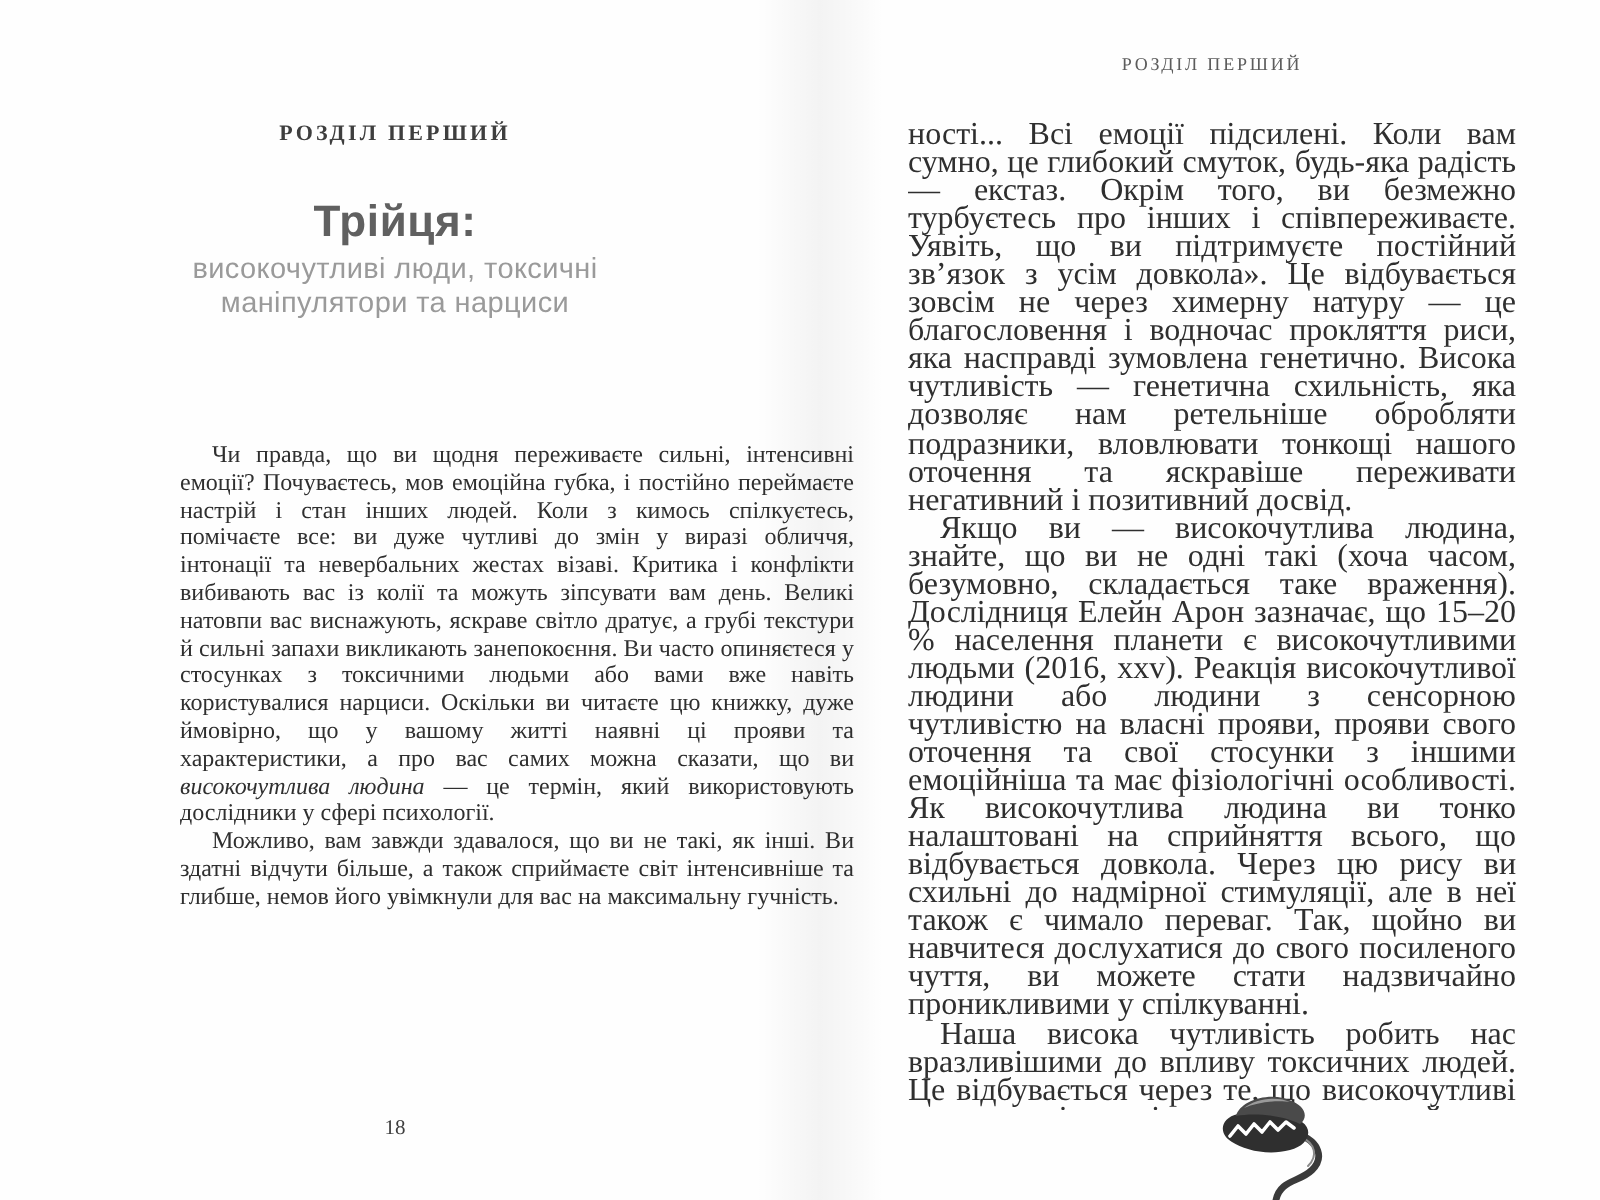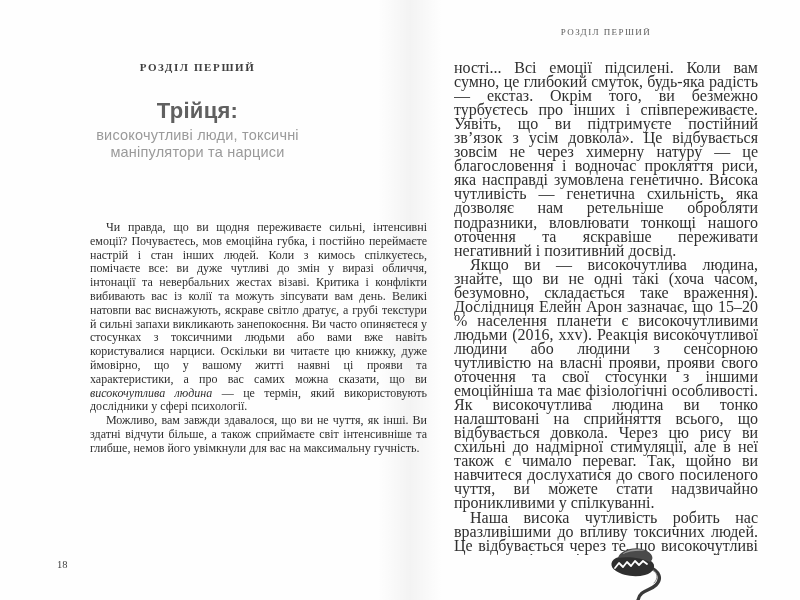--- a/index.html
+++ b/index.html
@@ -64,21 +64,21 @@
     width: 304px; height: 494px;
     font-size: 16px; line-height: 14.05px;
   }
   .para { margin: 0; }
   .para.indent { text-indent: 16px; }
   .para em { font-style: italic; }
 
   
   .page-number {
     position: absolute; top: 559px; left: 0;
-    text-align: left;
+    text-align: center;
     font-size: 10.5px; color: #3e3e3e;
   }
   .page-number-left  { width: 281px; }
   .page-number-right { width: 296px; }
 
   
   .flytrap { position: absolute; left: 152px; top: 547px; }
 </style>
 </head>
 <body>
@@ -91,21 +91,21 @@
       <div class="chapter-label">РОЗДІЛ ПЕРШИЙ</div>
       <h1 class="chapter-title">Трійця:</h1>
       <div class="chapter-subtitle">
         <div>високочутливі люди, токсичні</div>
         <div>маніпулятори та нарциси</div>
       </div>
     </header>
 
     <div class="body-text body-left">
         <p class="para indent"><span>Чи правда, що ви щодня переживаєте сильні, інтенсивні емоції? Почуваєтесь, мов емоційна губка, і постійно переймаєте настрій і стан інших людей. Коли з кимось спілкуєтесь, помічаєте все: ви дуже чутливі до змін у виразі обличчя, інтонації та невербальних жестах візаві. Критика і конфлікти вибивають вас із колії та можуть зіпсувати вам день. Великі натовпи вас виснажують, яскраве світло дратує, а грубі текстури й сильні запахи викликають занепокоєння. Ви часто опиняєтеся у стосунках з токсичними людьми або вами вже навіть користувалися нарциси. Оскільки ви читаєте цю книжку, дуже ймовірно, що у вашому житті наявні ці прояви та характеристики, а про вас самих можна сказати, що ви </span><em>високочутлива людина</em><span> — це термін, який використовують дослідники у сфері психології.</span></p>
-        <p class="para indent"><span>Можливо, вам завжди здавалося, що ви не чуття, як інші. Ви здатні відчути більше, а також сприймаєте світ інтенсивніше та глибше, немов його увімкнули для вас на максимальну гучність.</span></p>
+        <p class="para indent"><span>Можливо, вам завжди здавалося, що ви не такі, як інші. Ви здатні відчути більше, а також сприймаєте світ інтенсивніше та глибше, немов його увімкнули для вас на максимальну гучність.</span></p>
       </div>
 
     <div class="page-number page-number-left">18</div>
   </section>
 
   <section class="page page-right">
     <header class="running-head">РОЗДІЛ ПЕРШИЙ</header>
 
     <div class="body-text body-right">
         <p class="para"><span>ності... Всі емоції підсилені. Коли вам сумно, це глибокий смуток, будь-яка радість — екстаз. Окрім того, ви безмежно турбуєтесь про інших і співпереживаєте. Уявіть, що ви підтримуєте постійний зв’язок з усім довкола». Це відбувається зовсім не через химерну натуру — це благословення і водночас прокляття риси, яка насправді зумовлена генетично. Висока чутливість — генетична схильність, яка дозволяє нам ретельніше обробляти подразники, вловлювати тонкощі нашого оточення та яскравіше переживати негативний і позитивний досвід.</span></p>

